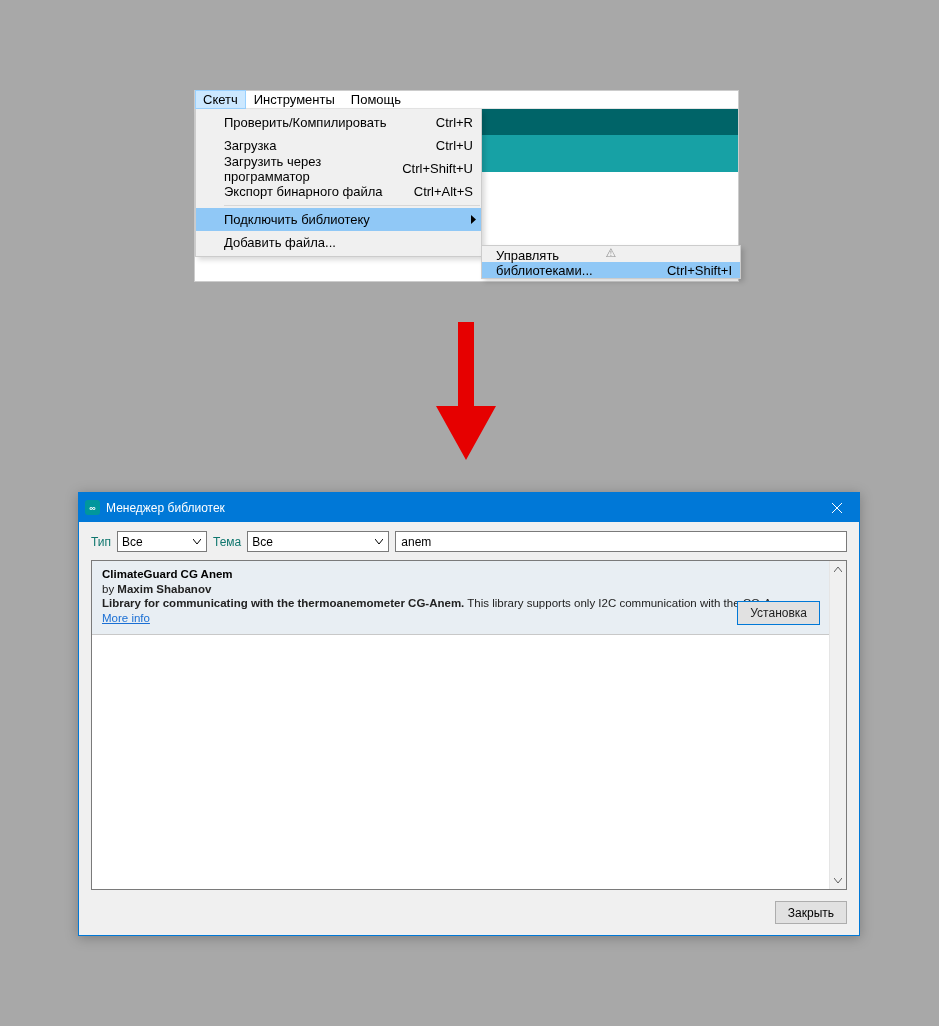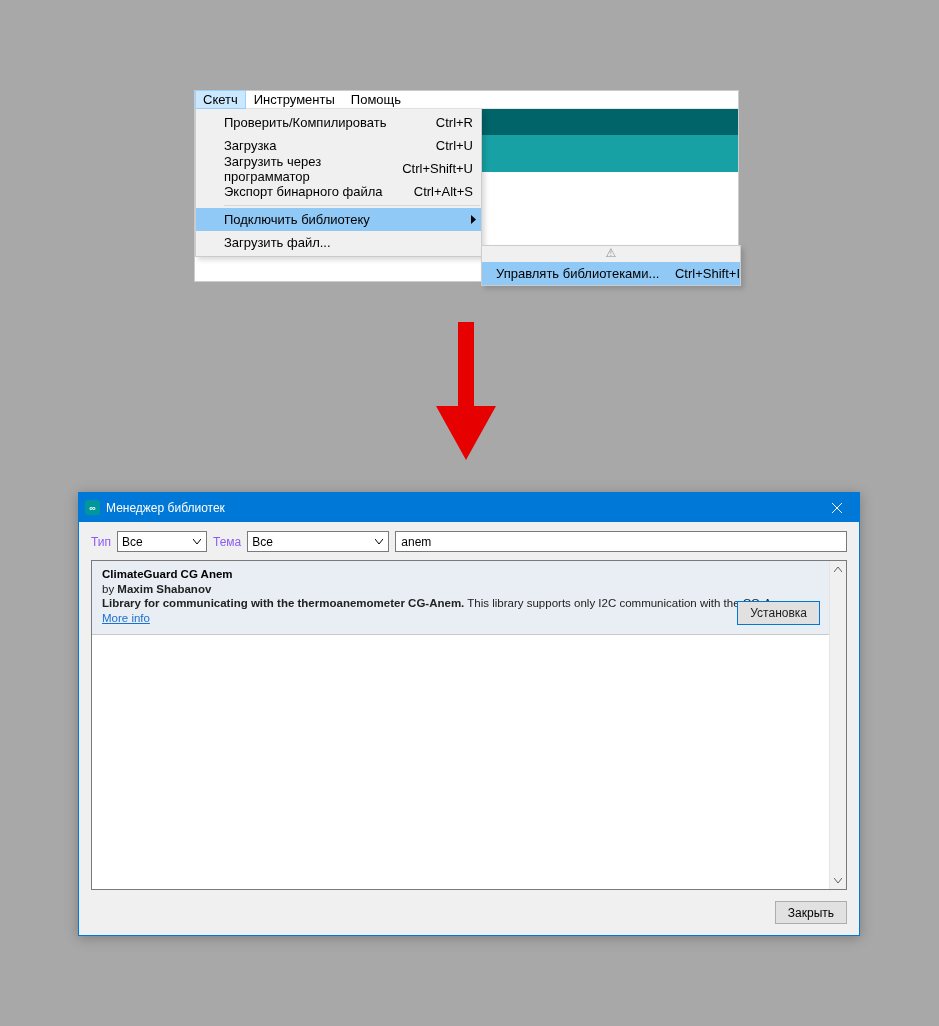--- a/index.html
+++ b/index.html
@@ -108,23 +108,24 @@
     box-shadow: 3px 3px 5px rgba(0,0,0,0.15);
   }
   .sub-warn {
     text-align: center;
     height: 16px;
     font-size: 12px;
     color: #8c8c8c;
   }
   .sub-row {
     display: flex;
-    align-items: center;
-    height: 23px;
+    align-items: flex-end;
+    height: 16px;
     padding-left: 14px;
+    padding-right: 8px;
     background: #90c8f6;
     font-size: 13px;
   }
   .sub-row .label { flex: 1; }
   .sub-row .shortcut { margin-left: 10px; }
 
   
   .big-arrow {
     position: absolute;
     left: 436px;
@@ -173,21 +174,21 @@
   }
   .title-bar .close-btn svg { width: 10px; height: 10px; }
 
   .filter-row {
     display: flex;
     align-items: center;
     gap: 6px;
     padding: 9px 12px 8px 12px;
     font-size: 12px;
   }
-  .filter-row label { color: #8b5cf6; }
+  .filter-row label { color: #0f766e; }
   .combo {
     position: relative;
     height: 21px;
     background: #fff;
     border: 1px solid #7a7a7a;
     display: flex;
     align-items: center;
     padding: 0 4px;
     font-size: 12px;
   }
@@ -320,21 +321,21 @@
       <div class="dd-sep"></div>
       <div class="dd-row highlight">
         <span class="label">Подключить библиотеку</span>
         <span class="arrow">
           <svg width="5" height="9" viewBox="0 0 5 9">
               <path d="M0 0 L5 4.5 L0 9 Z" fill="#000"></path>
             </svg>
         </span>
       </div>
       <div class="dd-row">
-        <span class="label">Загрузить файл...</span>
+        <span class="label">Добавить файла...</span>
       </div>
     </div>
 
     <div class="submenu">
       <div class="sub-warn">⚠</div>
       <div class="sub-row">
         <span class="label">Управлять библиотеками...</span>
         <span class="shortcut">Ctrl+Shift+I</span>
       </div>
     </div>

